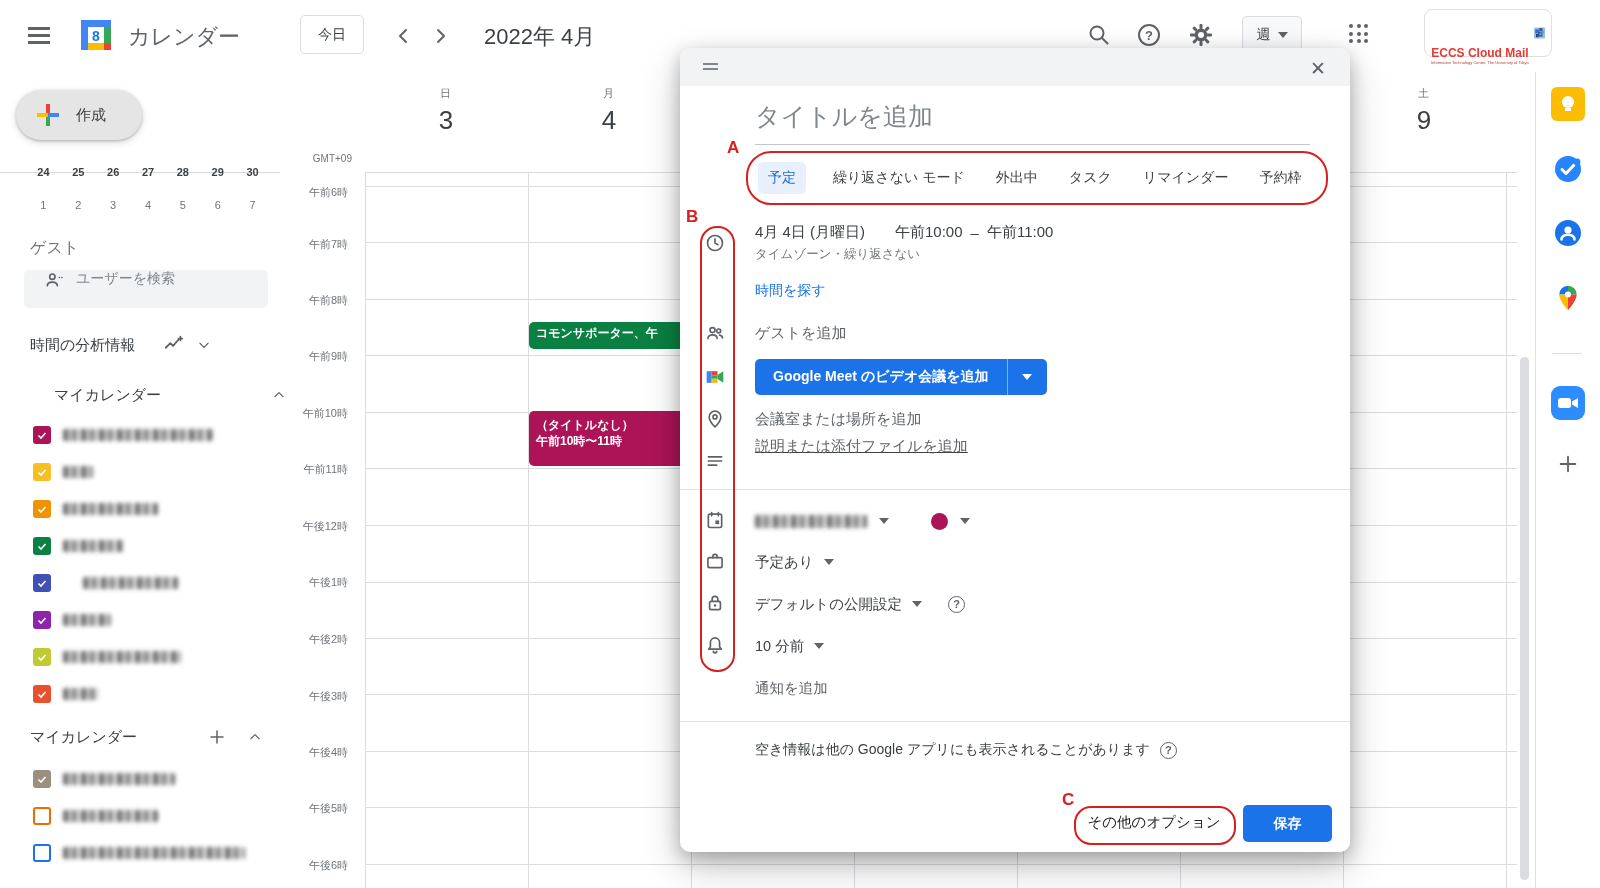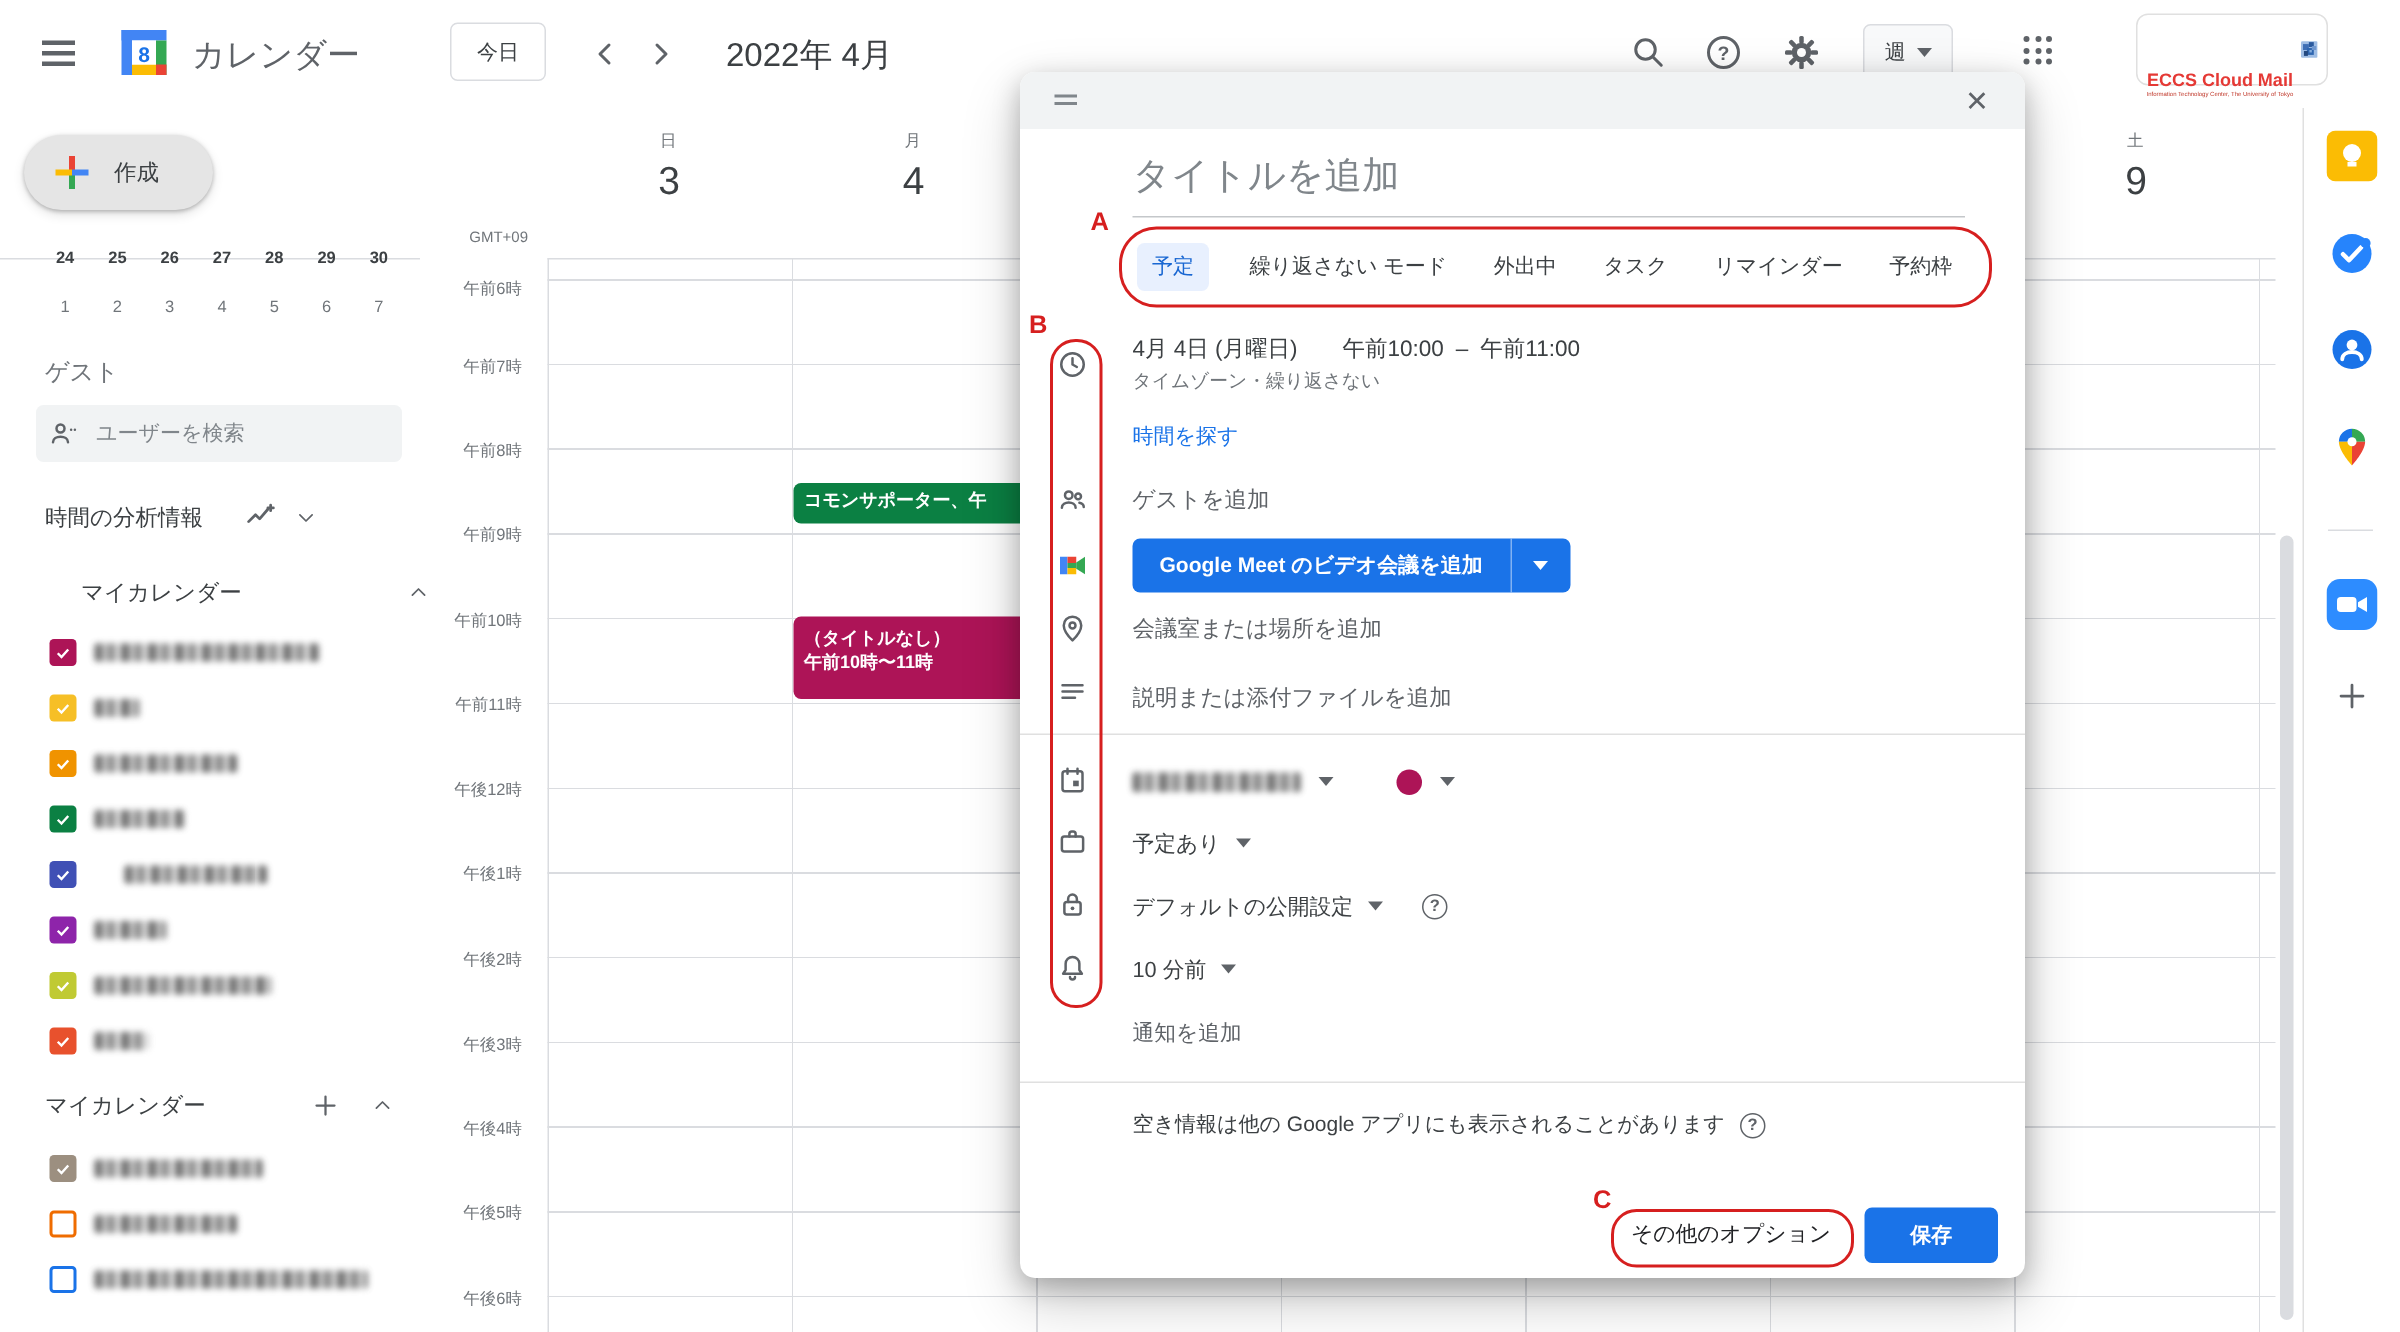--- a/index.html
+++ b/index.html
@@ -33,21 +33,21 @@
   .create-btn{position:absolute;left:16px;top:18px;width:126px;height:50px;background:#e5e5e5;border-radius:26px;
     box-shadow:0 1px 3px rgba(0,0,0,.25),0 3px 8px rgba(0,0,0,.12);display:flex;align-items:center;gap:14px;padding-left:18px;box-sizing:border-box;}
   .create-label{font-size:15px;color:#3c4043;}
   .side-line{position:absolute;left:0;top:100px;width:280px;height:1px;background:#dadce0;}
   .mini-row{position:absolute;left:26px;width:244px;height:22px;display:flex;}
   .mini-row span{flex:1;text-align:center;font-size:11px;}
   .mini-row.w1 span{color:#3c4043;font-weight:bold;}
   .mini-row.w2 span{color:#70757a;}
   .side-h{font-size:16px;color:#3c4043;}
   .gsearch{position:absolute;left:24px;top:198px;width:244px;height:38px;background:#f1f3f4;border-radius:5px;
-    display:flex;align-items:center;gap:12px;padding-left:8px;box-sizing:border-box;}
+    display:flex;align-items:flex-start;gap:12px;padding-left:20px;box-sizing:border-box;}
   .gsearch .ph{font-size:14px;color:#80868b;}
   .side-row{position:absolute;left:0;width:280px;display:flex;align-items:center;}
   .blurlbl{height:12px;border-radius:2px;background:repeating-linear-gradient(90deg,#555 0 5px,#bbb 5px 9px,#777 9px 14px,#ddd 14px 18px);filter:blur(2px);opacity:.85;}
   .cbx{width:18px;height:18px;border-radius:3px;margin-left:33px;margin-right:12px;display:flex;align-items:center;justify-content:center;box-sizing:border-box;flex:none;}
   .cbx.off{background:#fff;border:2px solid;}
   .callist{position:absolute;left:0;width:280px;display:flex;flex-direction:column;}
   .callist .side-item{height:37px;display:flex;align-items:center;}
   
   .grid-v{position:absolute;left:365px;top:172px;width:1152px;height:716px;
     background:repeating-linear-gradient(to right,#dadce0 0 1px,transparent 1px 163px);}
@@ -508,21 +508,21 @@
     <div class="meet-btn">
       <div class="meet-main">Google Meet のビデオ会議を追加</div>
       <div class="meet-caret">
           <span class="caret"></span>
         </div>
     </div>
 
     <div class="drow" style="top:360px;height:22px;">
       <span class="gray-ph">会議室または場所を追加</span>
     </div>
-    <div class="drow" style="top:406px;height:22px;">
+    <div class="drow" style="top:387px;height:22px;text-decoration:underline;">
       <span class="gray-ph">説明または添付ファイルを追加</span>
     </div>
 
     <div class="dlg-div" style="top:441px;"></div>
 
     <div class="drow" style="top:463px;height:20px;gap:12px;">
       <span class="blurlbl" style="width:112px;height:13px;"></span>
       <span class="caret"></span>
       <span style="width:18px;"></span>
       <span class="color-dot" style="background-color: rgb(173, 20, 87);"></span>

